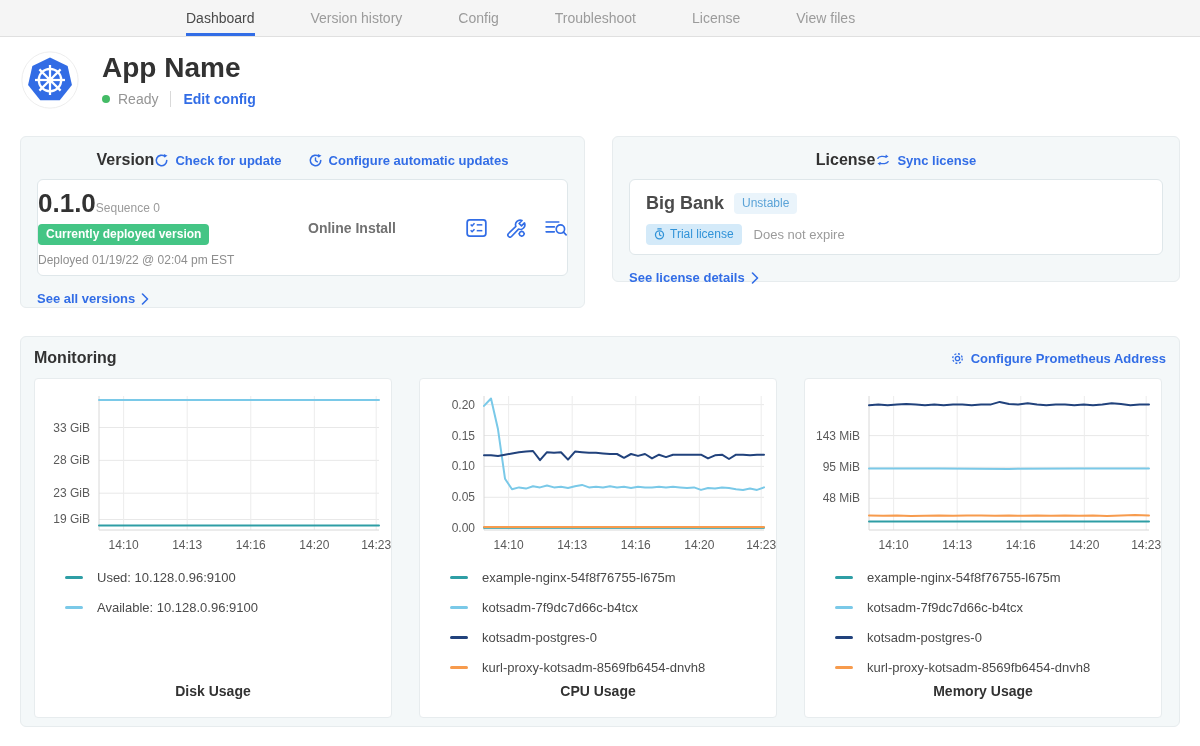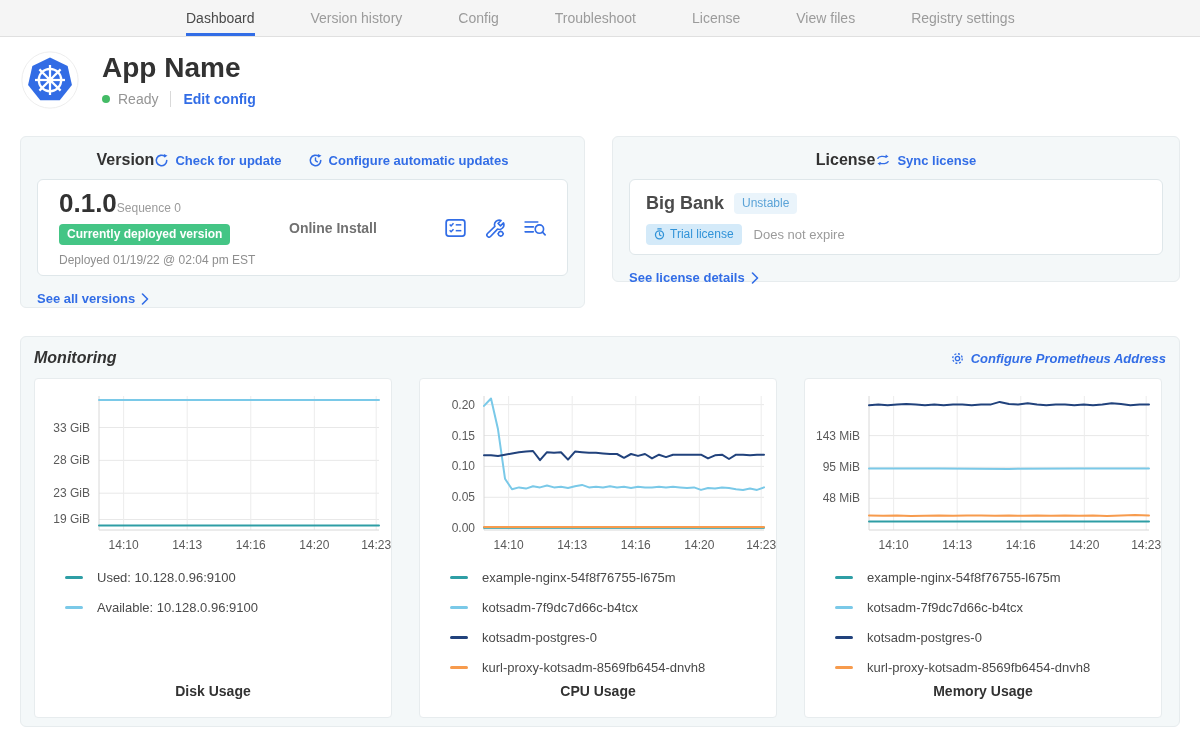--- a/index.html
+++ b/index.html
@@ -42,21 +42,21 @@
   .panel-title { font-size:16px; font-weight:bold; color:#323232; }
   .links { display:flex; gap:26px; align-items:center; }
   .blue-link {
     font-size:13px; font-weight:bold; color:#326de6;
     display:inline-flex; align-items:center; gap:6px; cursor:pointer; white-space:nowrap;
   }
   .blue-link svg, .blue-link .glyph { flex:none; }
 
   .inner-box { background:#ffffff; border:1px solid #dfe7ea; border-radius:6px; margin-top:10px; }
 
-  .version-box { display:flex; align-items:center; padding:10px 21px; height:97px; }
+  .version-box { display:flex; align-items:center; padding:10px 0; height:97px;gap:40px; }
   .vb-left { width:230px; }
   .version-line { display:flex; align-items:baseline; }
   .version-number { font-size:26px; font-weight:bold; color:#323232; }
   .sequence { font-size:12px; color:#9b9b9b; }
   .deployed-badge {
     display:inline-block; margin-top:5px; background:#44c585; color:#ffffff;
     font-size:12px; font-weight:bold; padding:3px 8px 4px; border-radius:4px;
   }
   .deployed-at { font-size:12px; color:#8e8e8e; margin-top:8px; }
   .vb-center { flex:1; font-size:14px; font-weight:bold; color:#717171; }
@@ -73,21 +73,21 @@
   .license-row2 { display:flex; align-items:center; gap:12px; margin-top:10px; }
   .trial-badge {
     display:inline-flex; align-items:center; gap:5px;
     font-size:12px; font-weight:normal; color:#3193d8; background:#d4eaf9;
     padding:3px 8px 4px; border-radius:4px;
   }
   .expiry { font-size:13px; color:#9b9b9b; }
 
   
   .monitoring-panel { margin-top:28px; padding:12px 13px; height:391px; }
-  .mon-header { display:flex; justify-content:space-between; align-items:center; margin-bottom:11px;font-style:italic; }
+  .mon-header { display:flex; justify-content:space-between; align-items:center; margin-bottom:11px; }
   .charts-row { display:flex; gap:27px; }
   .chart-card {
     width:358px; height:340px; background:#ffffff; border:1px solid #e7ecee; border-radius:4px;
     display:flex; flex-direction:column;
   }
   .chart-plot svg { display:block; margin-top:5px; }
   .chart-legend { padding:10px 0 0 30px; display:flex; flex-direction:column; gap:15px; }
   .legend-row { display:flex; align-items:center; gap:14px; font-size:13px; color:#4a4a4a; }
   .legend-swatch { width:18px; height:3px; border-radius:2px; flex:none; }
   .chart-title {
@@ -98,21 +98,20 @@
 </head>
 <body>
 
 <div class="navbar">
   <div class="tab active">Dashboard</div>
   <div class="tab">Version history</div>
   <div class="tab">Config</div>
   <div class="tab">Troubleshoot</div>
   <div class="tab">License</div>
   <div class="tab">View files</div>
-  <div class="tab">Registry settings</div>
 </div>
 
 <div class="content">
 
   <div class="app-header">
     <span class="app-icon">
       <svg width="60" height="60" viewBox="0 0 64 64">
         <circle cx="32" cy="32" r="30" fill="#ffffff" stroke="#ececec" stroke-width="1"></circle>
         <polygon points="32,8 50.8,17 55.4,37.3 42.4,53.6 21.6,53.6 8.6,37.3 13.2,17" fill="#326ce5"></polygon>
         <g stroke="#ffffff" stroke-width="2.4" fill="none">

